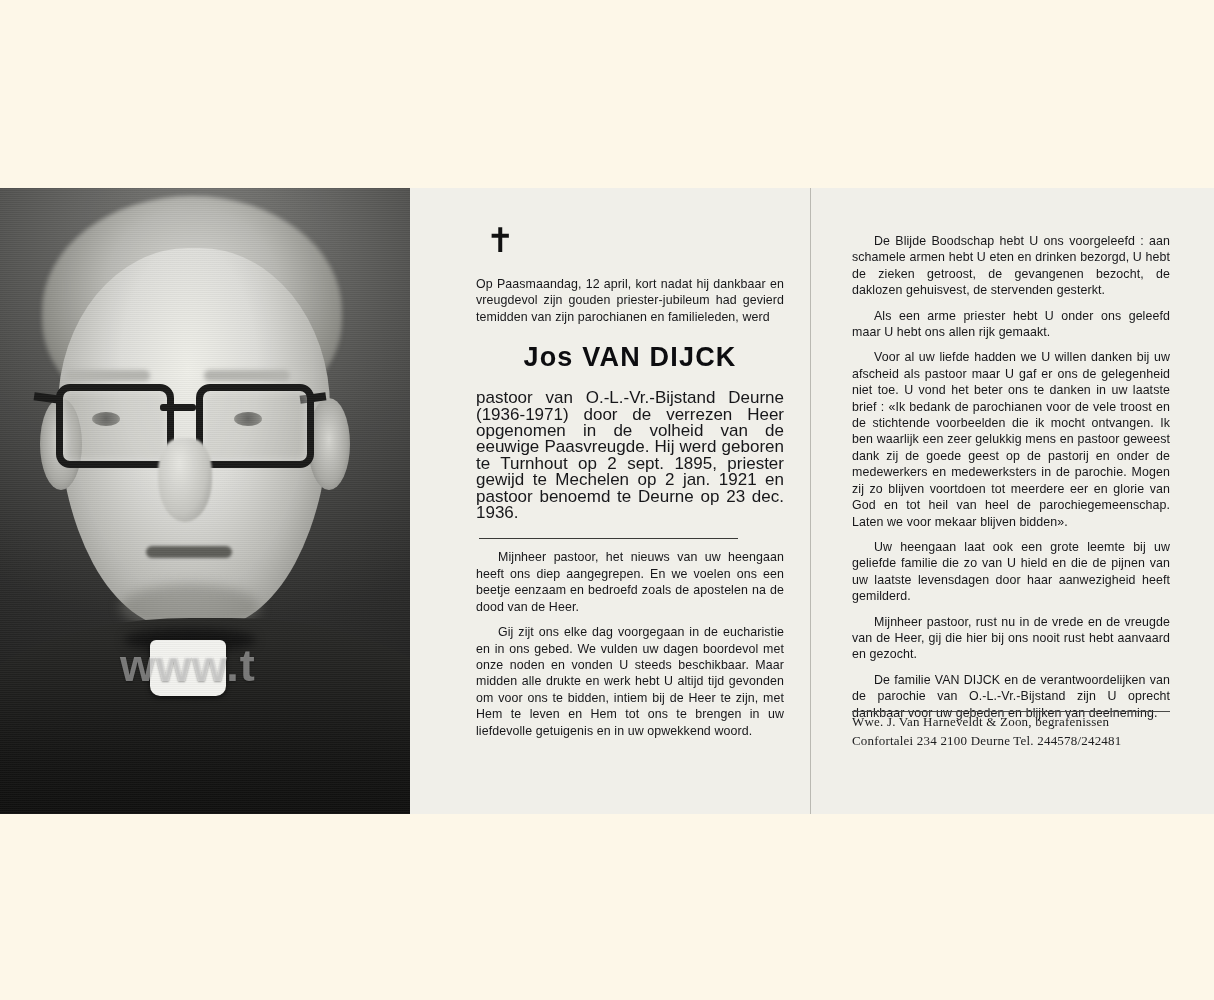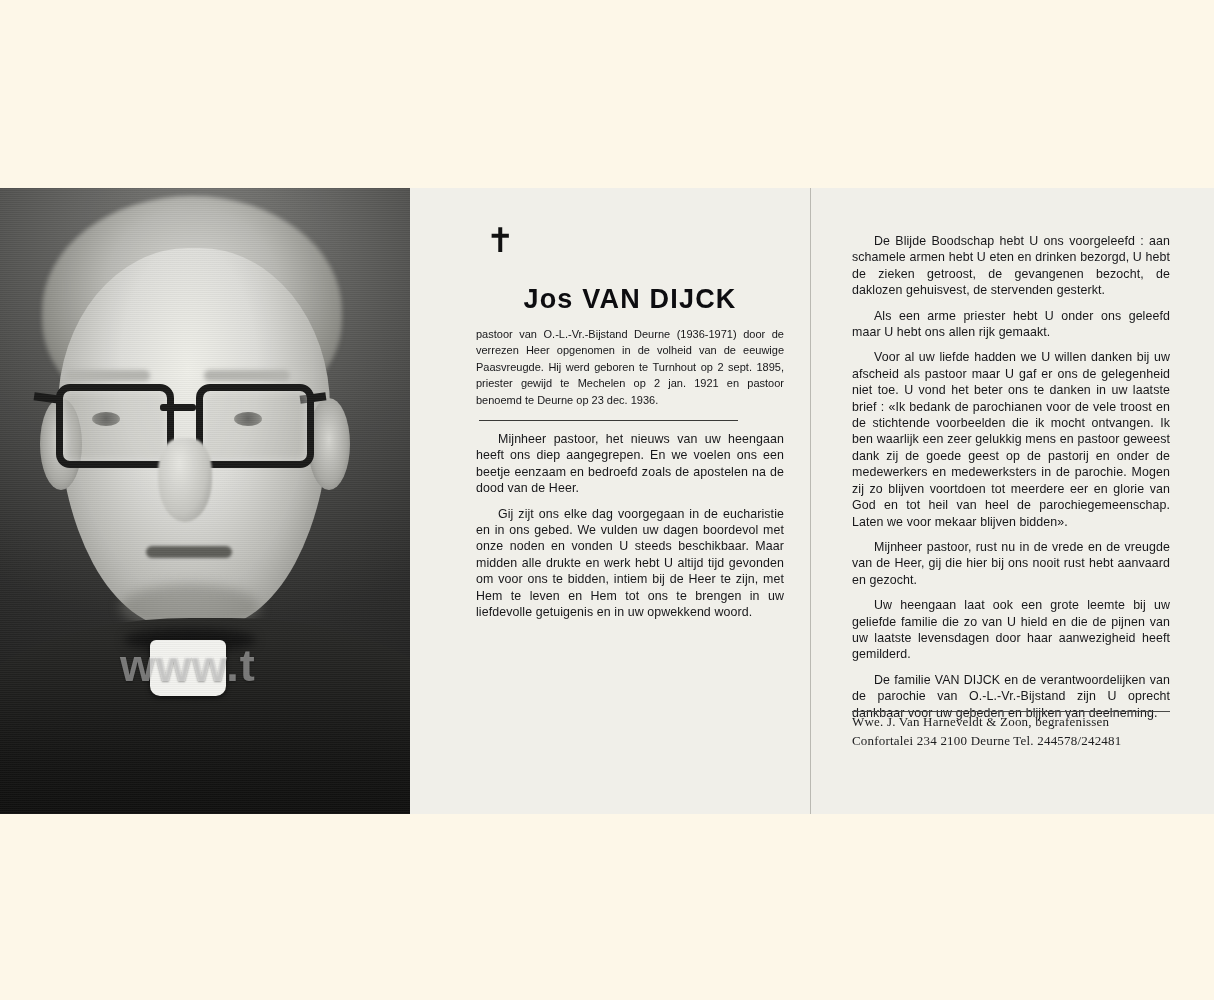--- a/index.html
+++ b/index.html
@@ -265,25 +265,25 @@
   }
   p.indent {
     text-indent: 22px;
   }
   .name {
     display: block;
     text-align: center;
     font-size: 27px;
     font-weight: bold;
     letter-spacing: 1.2px;
-    margin: 26px 0 8px 0;
+    margin: 17px 0 8px 0;
     color: #0d0d10;
   }
   .sub {
-    font-size: 11px;
+    font-size: 17px;
     line-height: 16.4px;
     text-align: justify;
   }
   .rule {
     width: 84%;
     height: 1px;
     background: #3a3a38;
     margin: 12px 0 10px 3px;
   }
   .imprint {
@@ -338,34 +338,35 @@
     <div class="ph-grain"></div>
   </div>
 
   <div id="watermark">www.t</div>
 
   <div id="text-area">
     <div class="fold" id="fold-1"></div>
 
     <div class="column" id="col-middle">
       <div class="cross">✝</div>
+      <p class="body">Op Paasmaandag, 12 april, kort nadat hij dankbaar en vreugdevol zijn gouden priester-jubileum had gevierd temidden van zijn parochianen en familieleden, werd</p>
       <span class="name">Jos VAN DIJCK</span>
       <p class="sub">pastoor van O.-L.-Vr.-Bijstand Deurne (1936-1971) door de verrezen Heer opgenomen in de volheid van de eeuwige Paasvreugde. Hij werd geboren te Turnhout op 2 sept. 1895, priester gewijd te Mechelen op 2 jan. 1921 en pastoor benoemd te Deurne op 23 dec. 1936.</p>
       <div class="rule"></div>
       <p class="body indent">Mijnheer pastoor, het nieuws van uw heengaan heeft ons diep aangegrepen. En we voelen ons een beetje eenzaam en bedroefd zoals de apostelen na de dood van de Heer.</p>
       <p class="body indent">Gij zijt ons elke dag voorgegaan in de eucharistie en in ons gebed. We vulden uw dagen boordevol met onze noden en vonden U steeds beschikbaar. Maar midden alle drukte en werk hebt U altijd tijd gevonden om voor ons te bidden, intiem bij de Heer te zijn, met Hem te leven en Hem tot ons te brengen in uw liefdevolle getuigenis en in uw opwekkend woord.</p>
       <div class="spacer-bottom"></div>
     </div>
 
     <div class="column" id="col-right">
       <p class="body indent">De Blijde Boodschap hebt U ons voorgeleefd : aan schamele armen hebt U eten en drinken bezorgd, U hebt de zieken getroost, de gevangenen bezocht, de daklozen gehuisvest, de stervenden gesterkt.</p>
       <p class="body indent">Als een arme priester hebt U onder ons geleefd maar U hebt ons allen rijk gemaakt.</p>
       <p class="body indent">Voor al uw liefde hadden we U willen danken bij uw afscheid als pastoor maar U gaf er ons de gelegenheid niet toe. U vond het beter ons te danken in uw laatste brief : «Ik bedank de parochianen voor de vele troost en de stichtende voorbeelden die ik mocht ontvangen. Ik ben waarlijk een zeer gelukkig mens en pastoor geweest dank zij de goede geest op de pastorij en onder de medewerkers en medewerksters in de parochie. Mogen zij zo blijven voortdoen tot meerdere eer en glorie van God en tot heil van heel de parochiegemeenschap. Laten we voor mekaar blijven bidden».</p>
+      <p class="body indent">Uw heengaan laat ook een grote leemte bij uw geliefde familie die zo van U hield en die de pijnen van uw laatste levensdagen door haar aanwezigheid heeft gemilderd.</p>
       <p class="body indent">Mijnheer pastoor, rust nu in de vrede en de vreugde van de Heer, gij die hier bij ons nooit rust hebt aanvaard en gezocht.</p>
-      <p class="body indent">Uw heengaan laat ook een grote leemte bij uw geliefde familie die zo van U hield en die de pijnen van uw laatste levensdagen door haar aanwezigheid heeft gemilderd.</p>
       <p class="body indent">De familie VAN DIJCK en de verantwoordelijken van de parochie van O.-L.-Vr.-Bijstand zijn U oprecht dankbaar voor uw gebeden en blijken van deelneming.</p>
 
       <div class="imprint-rule"></div>
       <div class="imprint">
         <div>Wwe. J. Van Harneveldt &amp; Zoon, begrafenissen</div>
         <div>Confortalei 234   2100  Deurne  Tel. 244578/242481</div>
       </div>
     </div>
   </div>
 </div>

